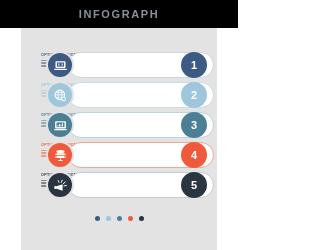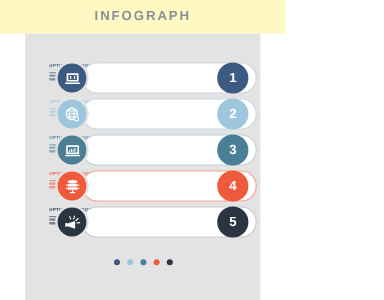--- a/index.html
+++ b/index.html
@@ -21,21 +21,21 @@
     background: #ffffff;
   }
 
   
   .header {
     position: absolute;
     left: 0;
     top: 0;
     width: 238px;
     height: 28px;
-    background: #fef9c3;
+    background: #000000;
     display: flex;
     align-items: center;
     justify-content: center;
   }
   .header-title {
     font-size: 11px;
     letter-spacing: 1.6px;
     color: #8a8f98;
     font-weight: bold;
     white-space: nowrap;

